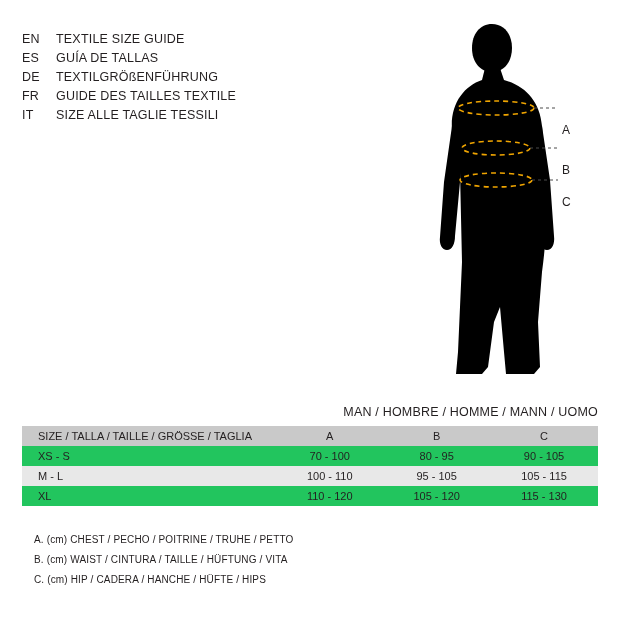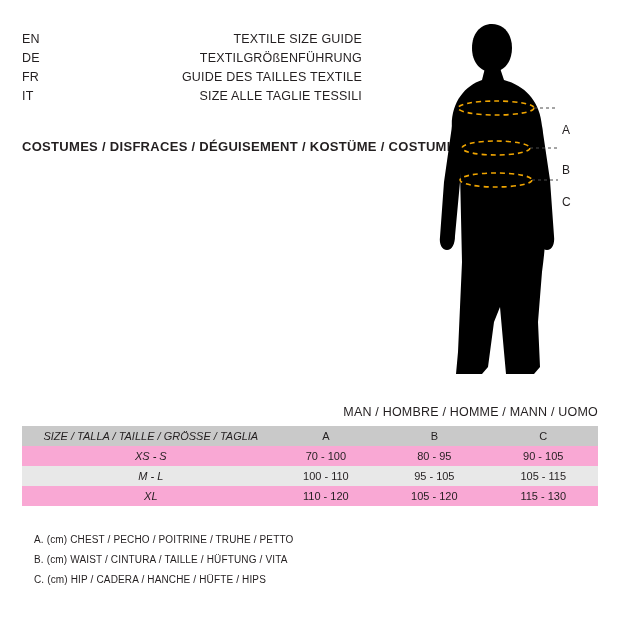--- a/index.html
+++ b/index.html
@@ -35,21 +35,20 @@
     line-height: 19px;
     letter-spacing: 0.2px;
     color: #231f20;
   }
   .lang-code {
     width: 34px;
     flex: 0 0 34px;
   }
   .lang-text {
     flex: 1 1 auto;
-    text-align: right;
   }
 
   .costumes-title {
     position: absolute;
     left: 22px;
     top: 139px;
     font-size: 13px;
     font-weight: bold;
     letter-spacing: 0.3px;
     color: #231f20;
@@ -97,33 +96,32 @@
   }
   table.size-table th,
   table.size-table td {
     padding: 3px 0 3px 0;
     font-weight: normal;
     text-align: center;
     line-height: 14px;
   }
   table.size-table th.first-col,
   table.size-table td.first-col {
-    text-align: center;
-    padding-left: 8px;
+    text-align: left;
+    padding-left: 16px;
     width: 245px;
-    font-style: italic;
   }
   table.size-table th.col-a, table.size-table td.col-a { width: 110px; }
   table.size-table th.col-b, table.size-table td.col-b { width: 110px; }
   table.size-table th.col-c, table.size-table td.col-c { width: 111px; }
   tr.header-row {
     background: #c9c9c9;
   }
   tr.row-even {
-    background: #f9a8d4;
+    background: #22c55e;
   }
   tr.row-odd {
     background: #e8e8e8;
     margin-top: 10px;
   }
 
   
   .footnotes {
     position: absolute;
     left: 34px;
@@ -138,34 +136,37 @@
 <body>
 
 <div class="page">
 
   <div class="lang-block">
     <div class="lang-row">
       <span class="lang-code">EN</span>
       <span class="lang-text">TEXTILE SIZE GUIDE</span>
     </div>
     <div class="lang-row">
+      <span class="lang-code">ES</span>
+      <span class="lang-text">GUÍA DE TALLAS</span>
+    </div>
+    <div class="lang-row">
       <span class="lang-code">DE</span>
       <span class="lang-text">TEXTILGRÖßENFÜHRUNG</span>
     </div>
     <div class="lang-row">
       <span class="lang-code">FR</span>
       <span class="lang-text">GUIDE DES TAILLES TEXTILE</span>
     </div>
     <div class="lang-row">
       <span class="lang-code">IT</span>
       <span class="lang-text">SIZE ALLE TAGLIE TESSILI</span>
     </div>
   </div>
 
-  <div class="costumes-title">COSTUMES / DISFRACES / DÉGUISEMENT / KOSTÜME / COSTUMI</div>
 
   <div class="figure-area">
     <svg class="figure-svg" width="170" height="370" viewBox="0 0 170 370">
 
       <path d="M62 2 C50 2 42 12 42 26 C42 40 50 50 62 50 C74 50 82 40 82 26 C82 12 74 2 62 2 Z" fill="#000000"></path>
 
       <path d="M55 46 L70 46 L74 58
                C96 64 110 80 112 104
                L116 160
                C118 190 116 220 112 250

